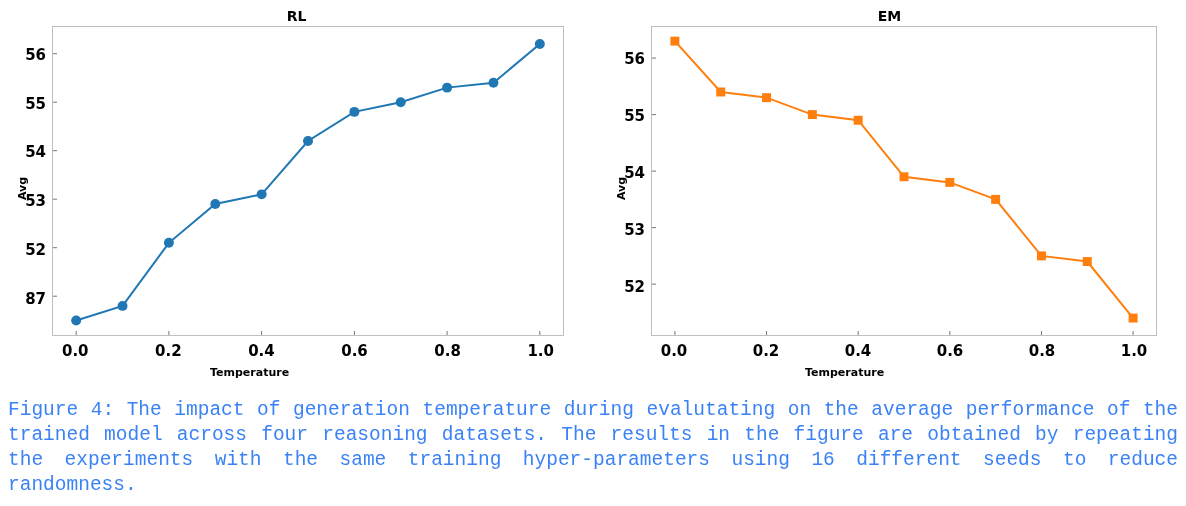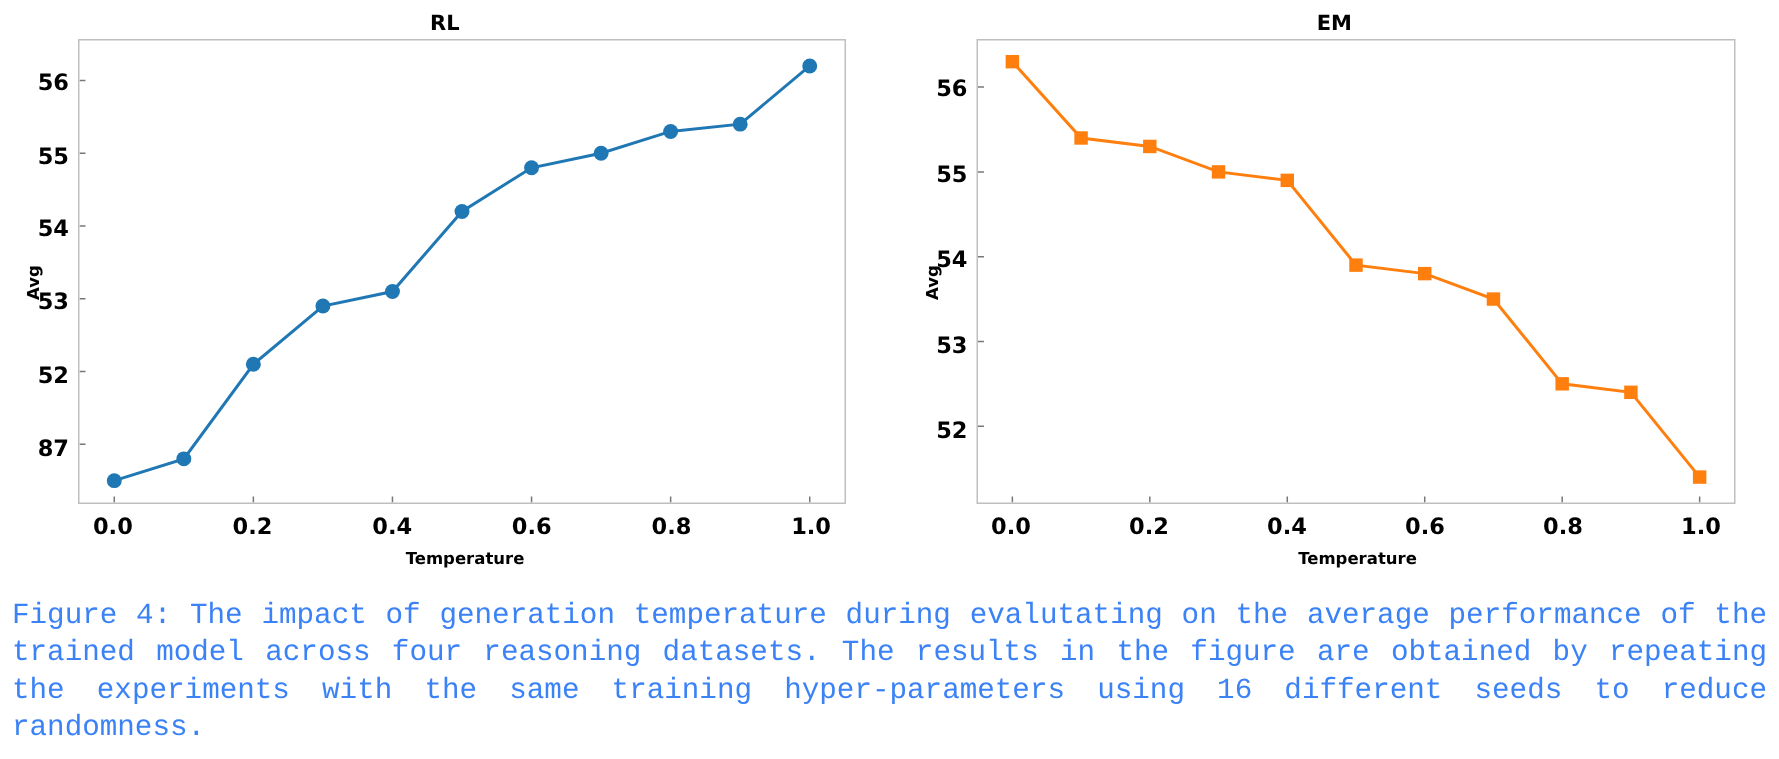--- a/index.html
+++ b/index.html
@@ -79,21 +79,21 @@
     color: #000000;
     transform: rotate(-90deg);
     transform-origin: left top;
     white-space: nowrap;
   }
   .xlabel {
     position: absolute;
     font-family: "DejaVu Sans", sans-serif;
     font-size: 11px;
     color: #000000;
-    text-align: center;
+    text-align: left;
     white-space: nowrap;
   }
   .tick-label {
     position: absolute;
     font-family: "DejaVu Sans", sans-serif;
     font-size: 15px;
     color: #000000;
     white-space: nowrap;
   }
   .xtick {

